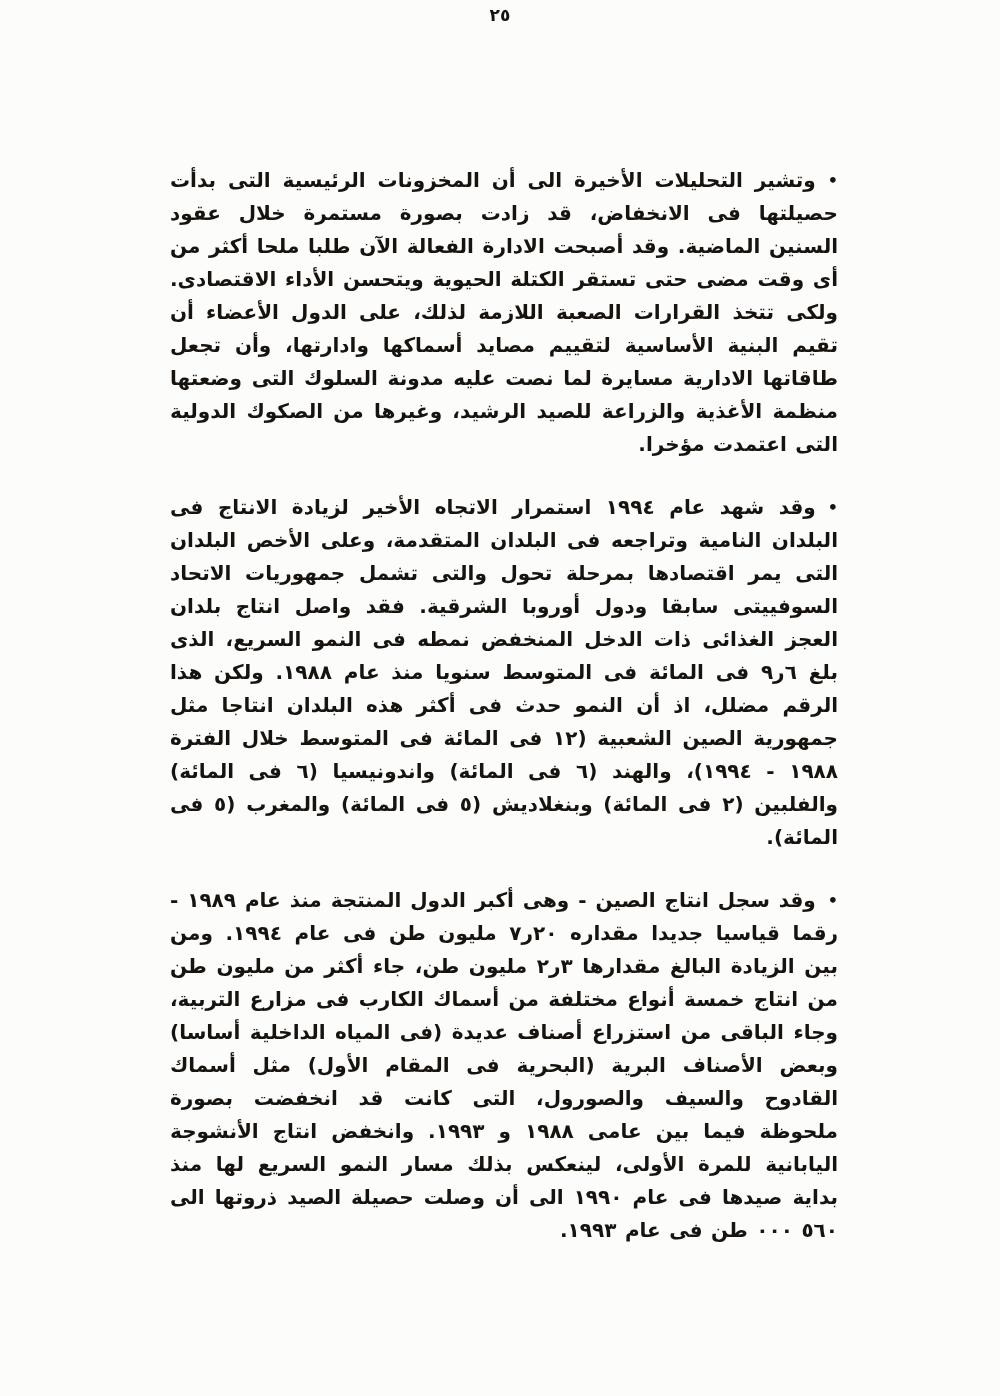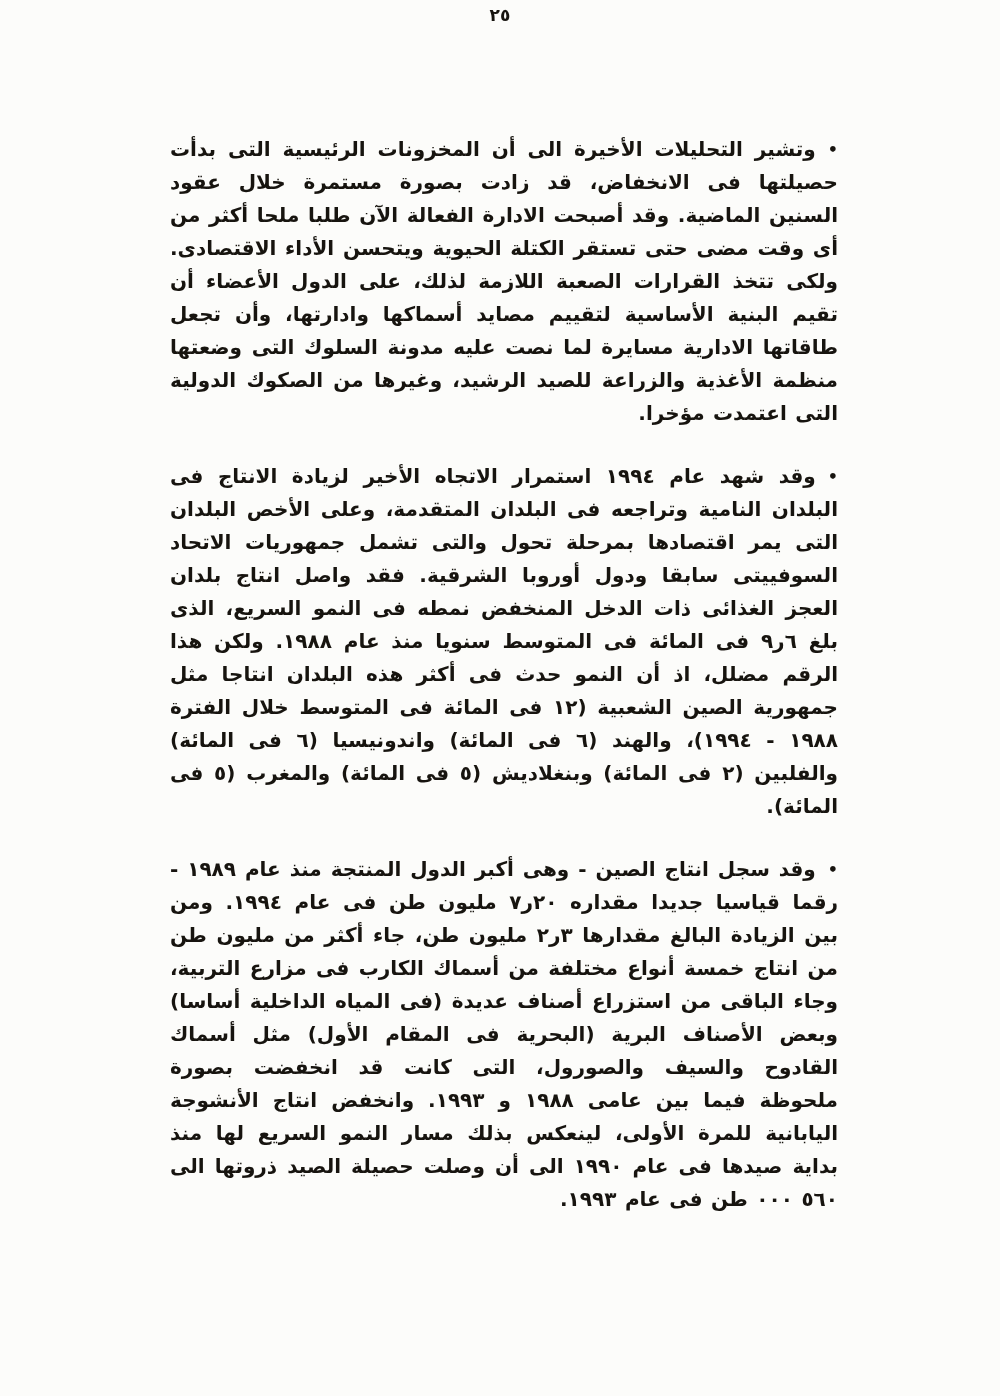--- a/index.html
+++ b/index.html
@@ -22,21 +22,21 @@
     top: 5px;
     left: 0;
     right: 0;
     text-align: center;
     font-size: 17px;
     font-weight: bold;
     letter-spacing: 1px;
   }
   .content {
     position: absolute;
-    top: 133px;
+    top: 164px;
     right: 162px;
     width: 668px;
     direction: rtl;
   }
   p.para {
     font-size: 20px;
     font-weight: bold;
     line-height: 33px;
     text-align: justify;
     text-align-last: right;

